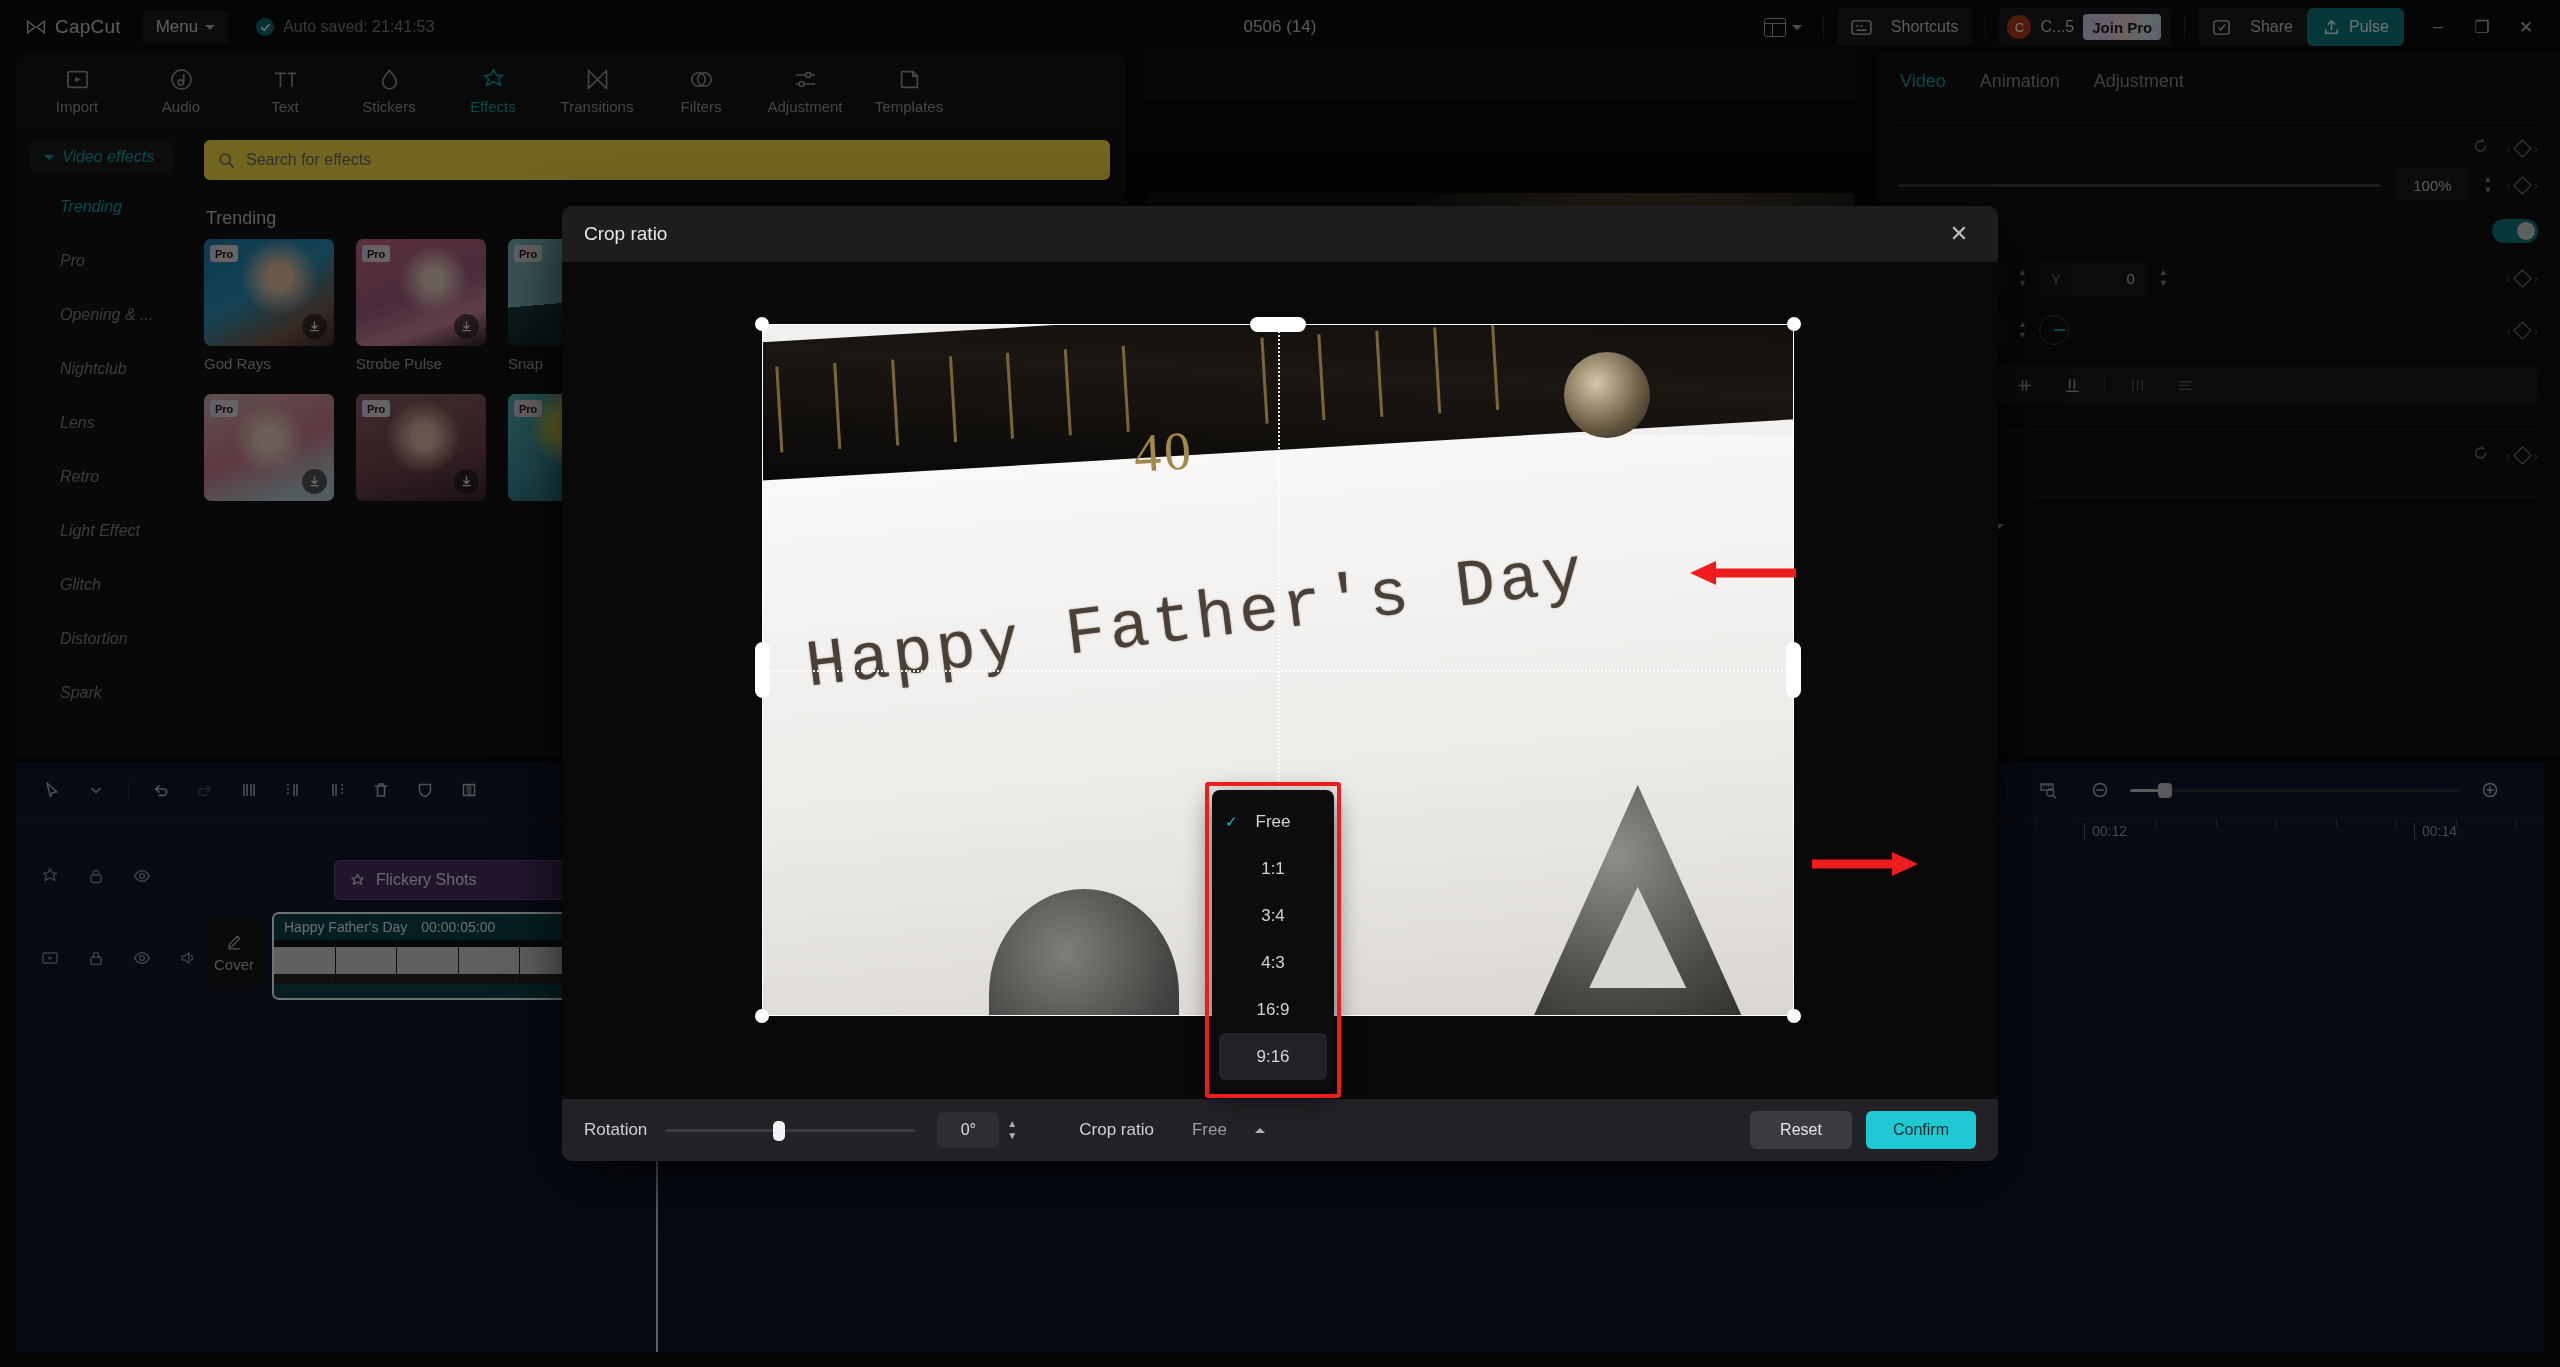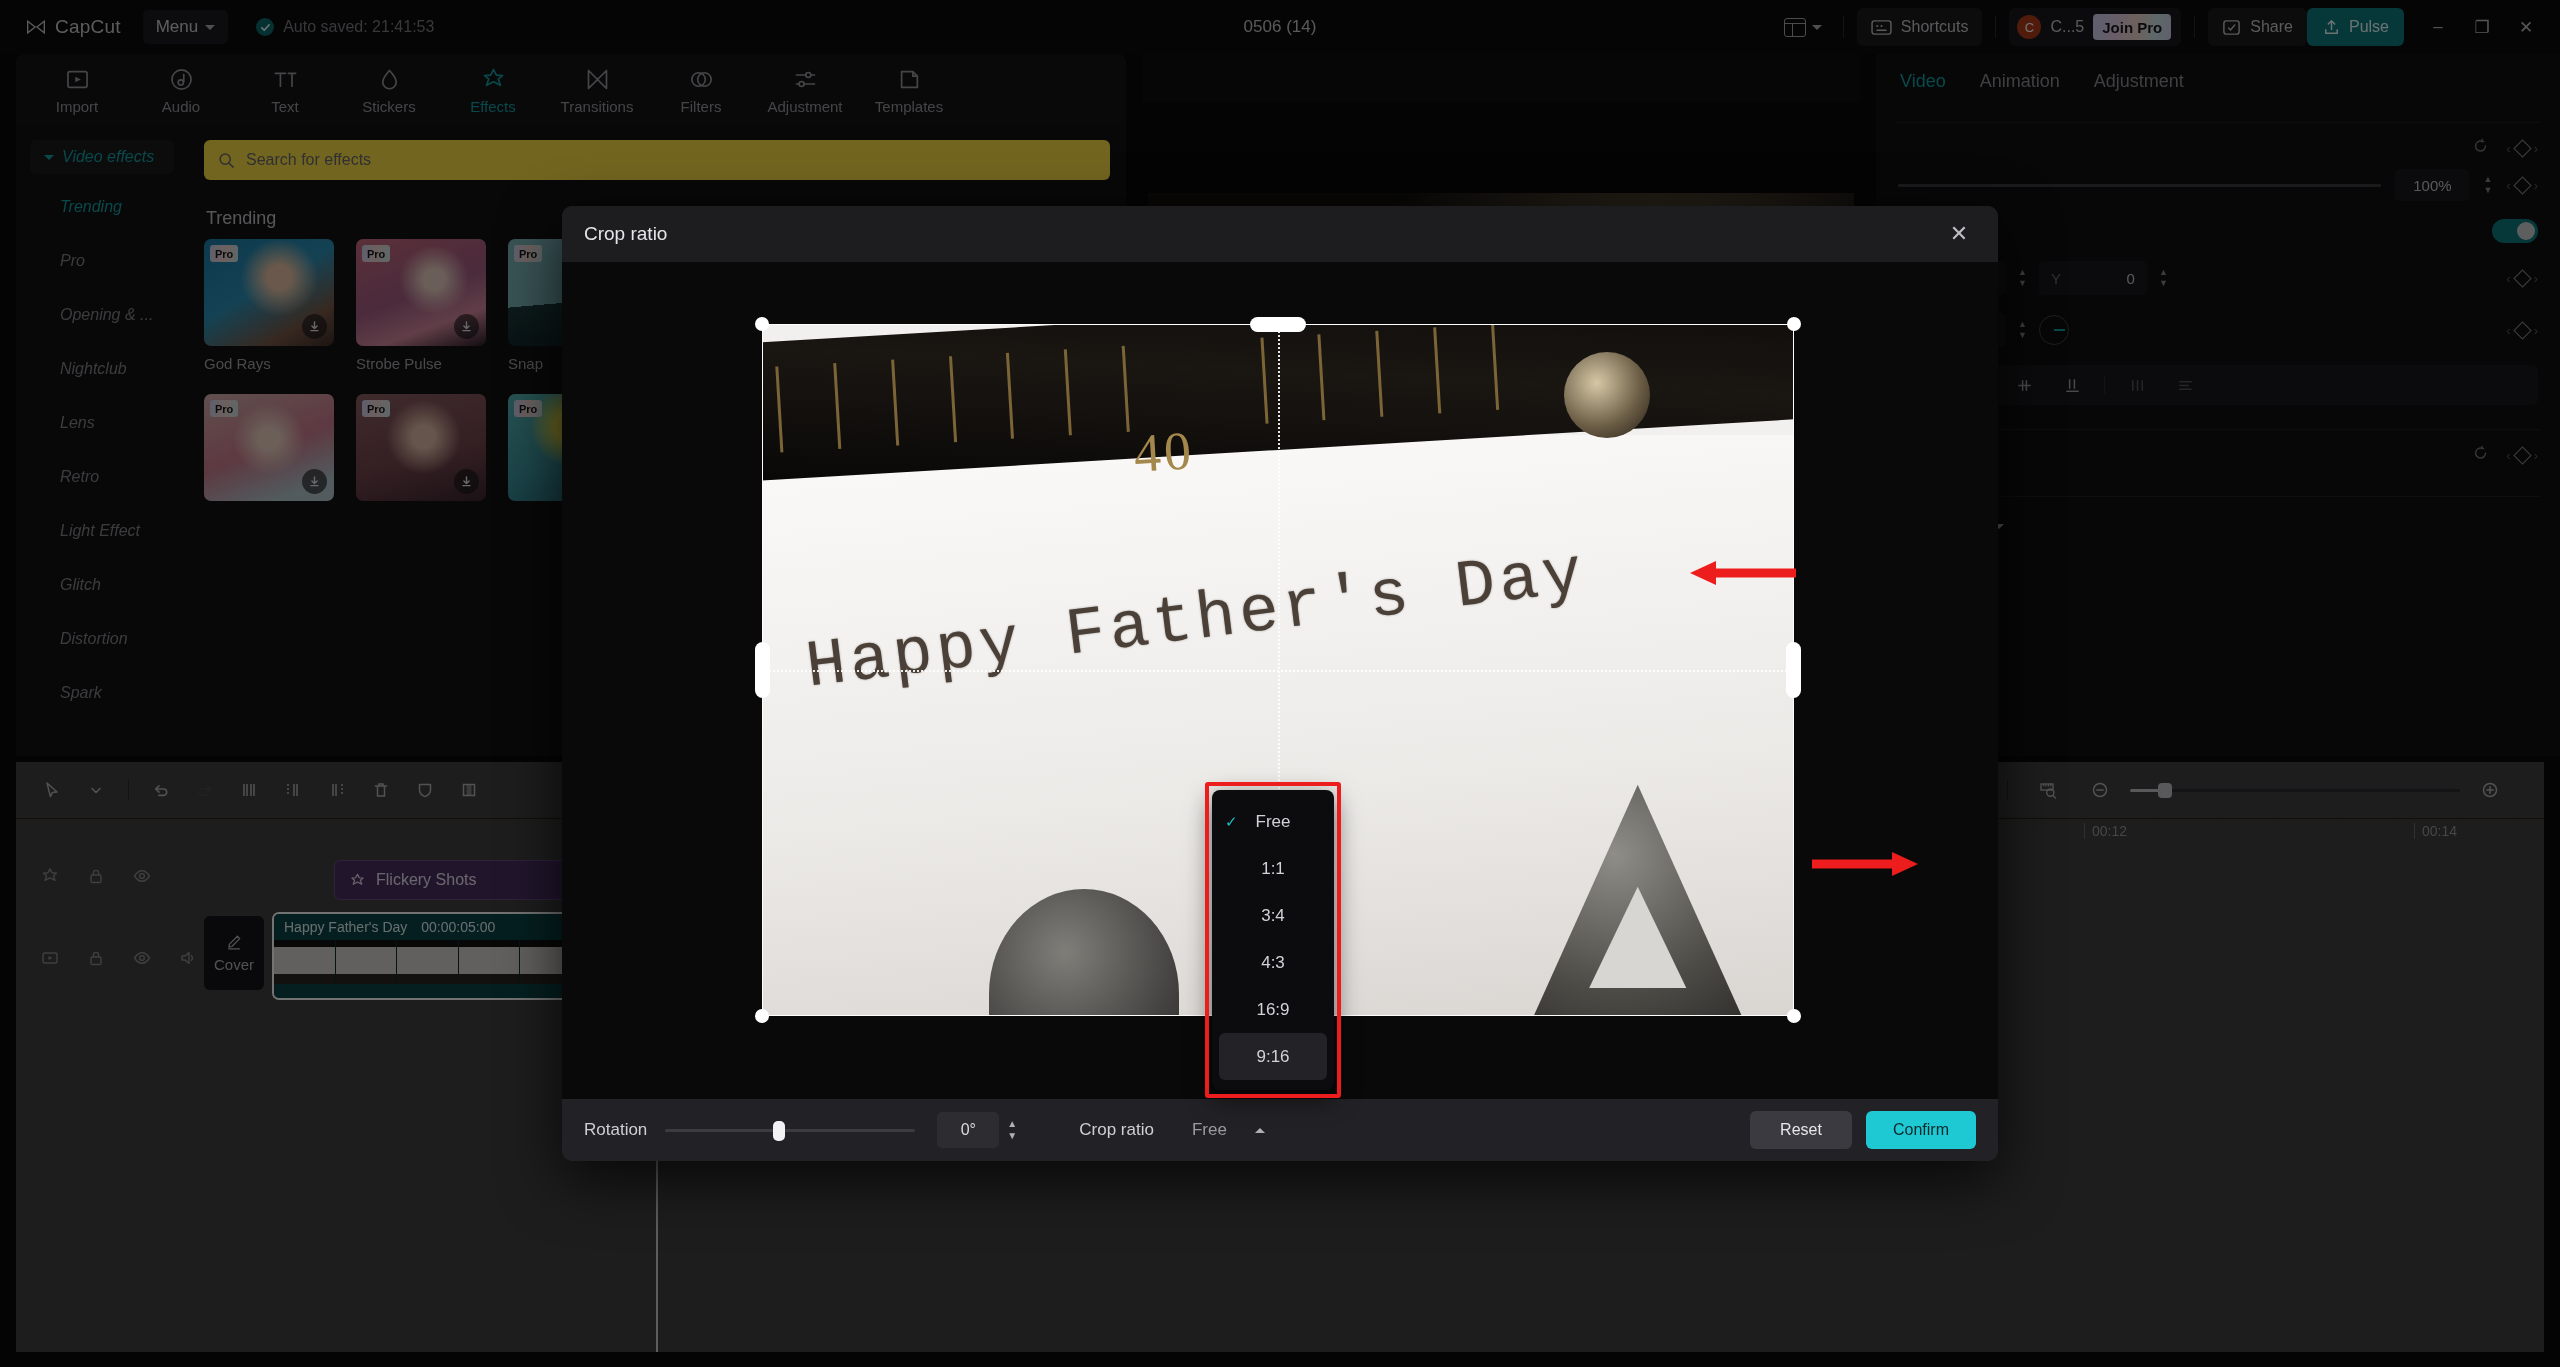--- a/index.html
+++ b/index.html
@@ -40,21 +40,21 @@
     font-size: 17px; color: #c6c6c9;
   }
   .tb-right { margin-left: auto; display: flex; align-items: center; gap: 0px; padding-right: 14px; }
   .tb-sep { width: 1px; height: 22px; background: #2c2c30; margin: 0 13px; }
   .layout-btn { display: flex; align-items: center; gap: 6px; padding: 6px 8px; }
   .icon-sq { width: 22px; height: 19px; border: 1.6px solid #a8a8ac; border-radius: 3px; position: relative; }
   .icon-sq::before { content:''; position:absolute; left:0; top:4px; width:100%; height:1.6px; background:#a8a8ac; }
   .icon-sq::after { content:''; position:absolute; left:7px; top:4px; width:1.6px; height:13px; background:#a8a8ac; }
   .pill-btn {
     height: 38px; padding: 0 14px; border-radius: 6px; background: #1b1b1e;
-    display: flex; align-items: center; gap: 9px; font-size: 16px; color: #c8c8cb;
+    display: flex; align-items: center; gap: 19px; font-size: 16px; color: #c8c8cb;
   }
   .acct-group { height: 38px; padding: 0 10px 0 8px; border-radius: 6px; background: #1a1a1d; display: flex; align-items: center; gap: 9px; }
   .avatar { width: 24px; height: 24px; border-radius: 50%; background: #b23d1a; color:#fff; font-size: 13px; display:flex; align-items:center; justify-content:center; }
   .acct-name { font-size: 16px; color: #c8c8cb; }
   .joinpro {
     height: 26px; padding: 0 9px; border-radius: 4px; font-size: 15px; font-weight: bold; color: #1b1b1f;
     background: linear-gradient(100deg,#cfd3f5 0%,#e4cfe8 30%,#f2d7cf 55%,#cfe6e9 80%,#d6d2f2 100%);
     display: flex; align-items: center;
   }
   .export-btn {
@@ -203,21 +203,21 @@
   .align-bar { margin: 18px 22px 0 22px; height: 40px; background: #19191d; border-radius: 6px; display: flex; align-items: center; padding: 0 8px; gap: 4px; }
   .align-bar .ab { width: 44px; height: 40px; display: flex; align-items: center; justify-content: center; color: #a0a0a6; }
   .align-bar .absep { width: 1px; height: 18px; background: #2e2e34; margin: 0 6px; }
   .align-bar .ab.dim { color: #55555b; }
   .align-bar svg { width: 19px; height: 19px; }
 
   .image-row { display: flex; align-items: center; gap: 10px; padding: 20px 22px 0 22px; }
   .image-row .lbl { font-size: 16px; color: #b4b4b9; }
 
   
-  .timeline { position: absolute; left: 16px; top: 762px; width: 2528px; height: 590px; background: #404040; }
+  .timeline { position: absolute; left: 16px; top: 762px; width: 2528px; height: 590px; background: #0f172a; }
   .tl-toolbar { height: 56px; display: flex; align-items: center; padding: 0 14px; }
   .tlb { width: 44px; height: 40px; display: flex; align-items: center; justify-content: center; color: #b6b6bb; }
   .tlb.dim { color: #4b4b51; }
   .tlb svg { width: 20px; height: 20px; }
   .tlb-sep { width: 1px; height: 20px; background: #2a2a2f; margin: 0 10px; }
   .tlb.teal svg { color: #14a2a8; }
   .tlb-chip { width: 38px; height: 28px; border-radius: 5px; background: #16282a; display:flex;align-items:center;justify-content:center; }
   .tl-right { margin-left: auto; display: flex; align-items: center; gap: 8px; padding-right: 18px; }
   .zoomrail { width: 330px; height: 3px; background: #2e2e34; border-radius: 2px; position: relative; }
   .zoomknob { position: absolute; left: 28px; top: -6px; width: 14px; height: 15px; border-radius: 4px; background: #c5c5ca; }

